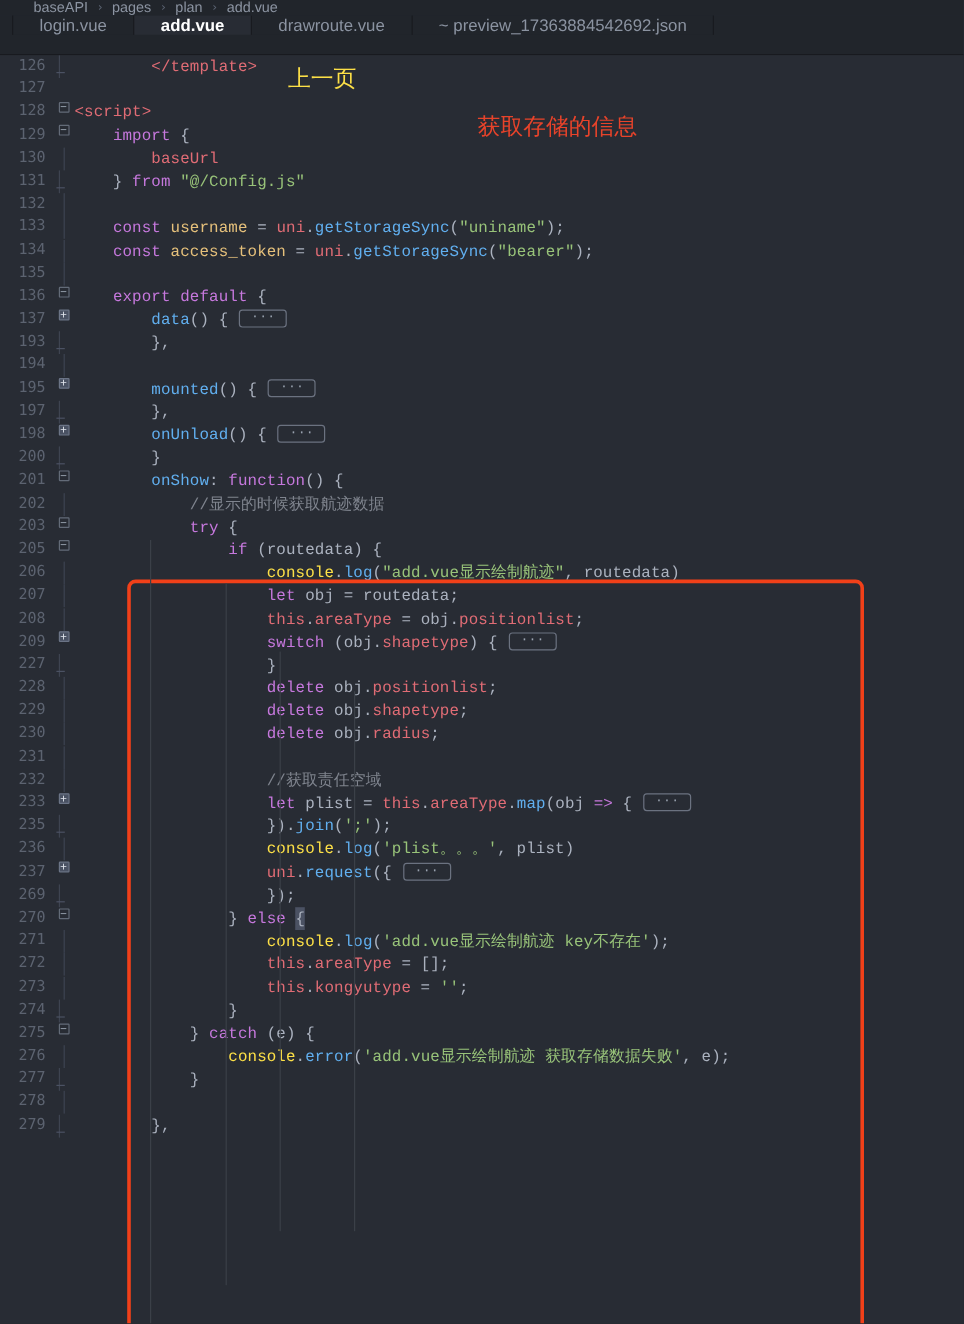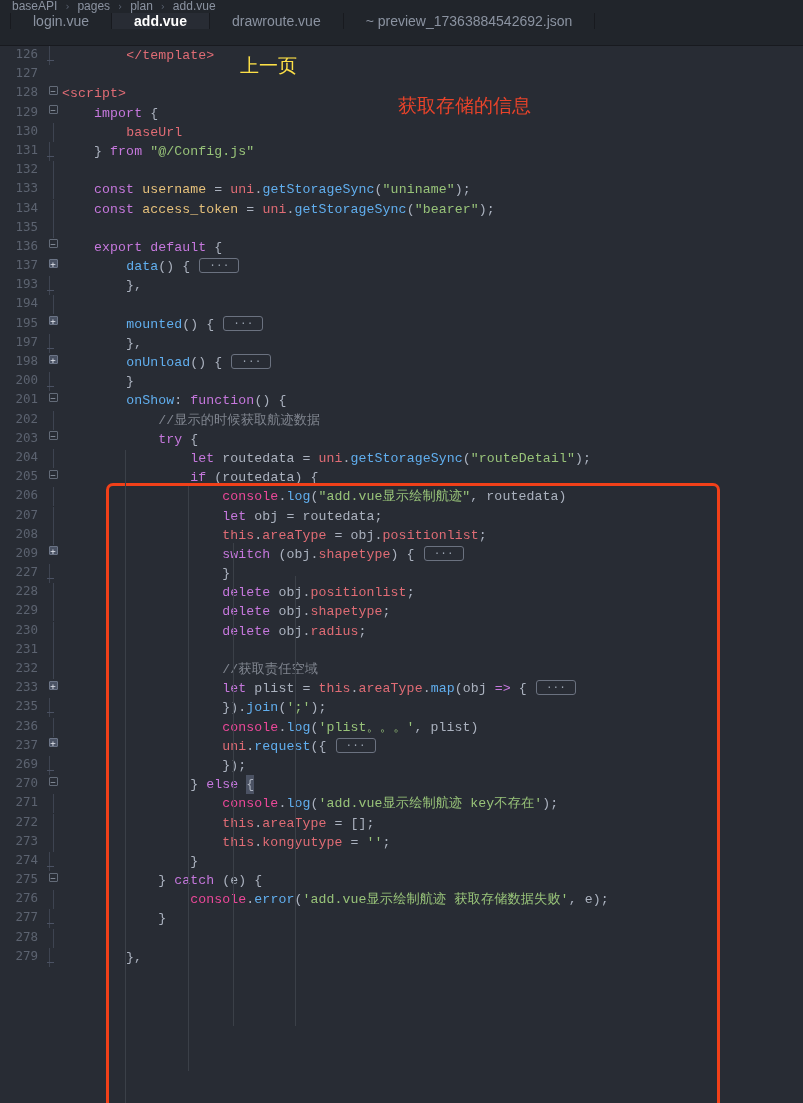--- a/index.html
+++ b/index.html
@@ -9,21 +9,21 @@
     font-family: "DejaVu Sans Mono", monospace;
     overflow: hidden;
   }
 
   
   #breadcrumb {
     height: 13px;
     background: #21252b;
     display: flex;
     align-items: flex-end;
-    padding-left: 12px;
+    padding-left: 28px;
     overflow: hidden;
   }
   #breadcrumb .crumb {
     font-family: "Liberation Sans", sans-serif;
     font-size: 12px;
     color: #8b93a1;
     line-height: 13px;
     white-space: nowrap;
   }
   #breadcrumb .sep {
@@ -131,21 +131,21 @@
   
   .kw   { color: #c678dd; }
   .kw2  { color: #e06c75; }
   .fn   { color: #61afef; }
   .var  { color: #e5c07b; }
   .str  { color: #98c379; }
   .com  { color: #7f848e; }
   .tag  { color: #e06c75; }
   .pun  { color: #abb2bf; }
   .prop { color: #e06c75; }
-  .op   { color: #ec4899; }
+  .op   { color: #fde047; }
 
   
   .ellip {
     display: inline-block;
     border: 1px solid #6b7280;
     border-radius: 3px;
     padding: 0 9px;
     margin: 0 1px;
     font-size: 11px;
     color: #9aa3b0;
@@ -305,25 +305,20 @@
         <div class="gutter">202</div>
         <div class="fold"><span class="bar"></span></div>
         <div class="code"><span class="pun">            </span><span class="com">//显示的时候获取航迹数据</span></div>
       </div>
       <div class="row">
         <div class="gutter">203</div>
         <div class="fold"><span class="box">−</span></div>
         <div class="code"><span class="pun">            </span><span class="kw">try</span><span class="pun"> {</span></div>
       </div>
       <div class="row">
-        <div class="gutter">204</div>
-        <div class="fold"><span class="bar"></span></div>
-        <div class="code"><span class="pun">                </span><span class="kw">let</span><span class="pun"> routedata = </span><span class="prop">uni</span><span class="pun">.</span><span class="fn">getStorageSync</span><span class="pun">(</span><span class="str">"routeDetail"</span><span class="pun">);</span></div>
-      </div>
-      <div class="row">
         <div class="gutter">205</div>
         <div class="fold"><span class="box">−</span></div>
         <div class="code"><span class="pun">                </span><span class="kw">if</span><span class="pun"> (routedata) {</span></div>
       </div>
       <div class="row">
         <div class="gutter">206</div>
         <div class="fold"><span class="bar"></span></div>
         <div class="code"><span class="pun">                    </span><span class="op">console</span><span class="pun">.</span><span class="fn">log</span><span class="pun">(</span><span class="str">"add.vue显示绘制航迹"</span><span class="pun">, routedata)</span></div>
       </div>
       <div class="row">

